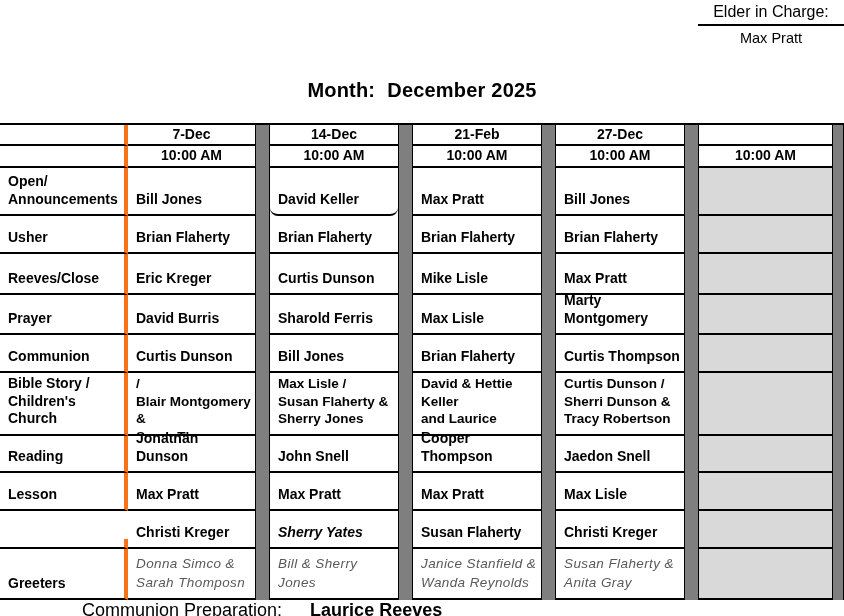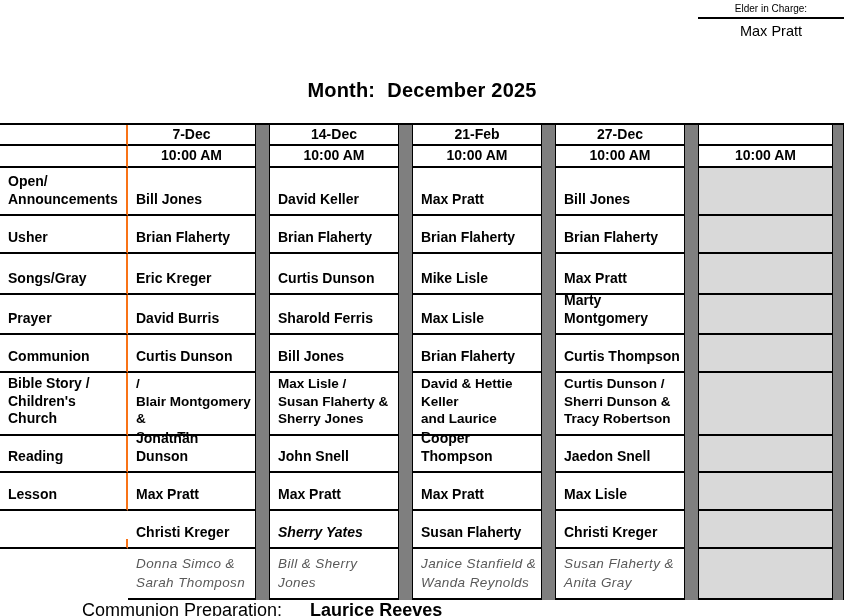--- a/index.html
+++ b/index.html
@@ -2,21 +2,21 @@
 <html style="--sep: #7f7f7f; --empty: #d9d9d9; --hand: #595959;"><head>
 <meta charset="utf-8">
 <style>
   html,body{margin:0;padding:0;}
   body{
     width:844px;height:616px;position:relative;background:#ffffff;
     font-family:"Liberation Sans", sans-serif;color:#000;overflow:hidden;
   }
   
   .elder-block{position:absolute;top:3px;right:0;width:146px;}
-  .elder-label{font-size:10px;text-align:center;padding-bottom:3px;border-bottom:2px solid #000;}
+  .elder-label{font-size:16px;text-align:center;padding-bottom:3px;border-bottom:2px solid #000;}
   .elder-name{font-size:14.5px;text-align:center;padding-top:4px;}
   
   .page-title{position:absolute;top:79px;left:0;width:100%;text-align:center;
     font-size:20px;font-weight:bold;letter-spacing:0.2px;}
   .page-title .gap{display:inline-block;width:12px;}
   
   .schedule-table{
     position:absolute;top:123px;left:0;width:844px;
     display:grid;
     grid-template-columns:128px 127px 15px 128px 15px 128px 15px 128px 15px 133px 12px;
@@ -25,21 +25,21 @@
     box-sizing:border-box;
   }
   .cell{
     box-sizing:border-box;border-bottom:2px solid #000;
     display:flex;flex-direction:column;justify-content:flex-end;
     padding:1px 4px 5px 8px;
     font-weight:bold;font-size:14px;line-height:1.28;white-space:pre-line;
     overflow:hidden;
   }
   .hdr{justify-content:center;text-align:center;padding:0 2px;font-size:14px;}
-  .labelcol{border-right:2px solid #f97316;padding-left:8px;}
+  .labelcol{border-right:4px solid #f97316;padding-left:8px;}
   .sep{box-sizing:border-box;background:var(--sep,#7f7f7f);
     border-left:1px solid #000;border-right:1px solid #000;}
   .empty{background:var(--empty,#d9d9d9);}
   .vcenter{justify-content:center;}
   .small{font-size:13.5px;line-height:1.32;}
   .hand{font-weight:normal;font-style:italic;color:var(--hand,#595959);
     font-size:13.5px;letter-spacing:0.4px;line-height:1.4;}
   
   .footer{position:absolute;top:600px;left:82px;font-size:18px;display:flex;align-items:flex-start;}
   .footer .value{font-weight:bold;margin-left:28px;}
@@ -70,31 +70,31 @@
     <div class="cell hdr" style="grid-area: 1 / 10;"></div>
     <div class="cell hdr labelcol" style="grid-area: 2 / 1;"></div>
     <div class="cell hdr" style="grid-area: 2 / 2;">10:00 AM</div>
     <div class="cell hdr" style="grid-area: 2 / 4;">10:00 AM</div>
     <div class="cell hdr" style="grid-area: 2 / 6;">10:00 AM</div>
     <div class="cell hdr" style="grid-area: 2 / 8;">10:00 AM</div>
     <div class="cell hdr" style="grid-area: 2 / 10;">10:00 AM</div>
     <div class="cell labelcol" style="grid-area: 3 / 1;">Open/
 Announcements</div>
     <div class="cell " style="grid-area: 3 / 2;">Bill Jones</div>
-    <div class="cell " style="grid-area: 3 / 4;">David Keller</div>
+    <div class="cell " style="grid-area: 3 / 4; border-radius: 8px;">David Keller</div>
     <div class="cell " style="grid-area: 3 / 6;">Max Pratt</div>
     <div class="cell " style="grid-area: 3 / 8;">Bill Jones</div>
     <div class="cell  empty" style="grid-area: 3 / 10;"></div>
     <div class="cell labelcol" style="grid-area: 4 / 1;">Usher</div>
     <div class="cell " style="grid-area: 4 / 2;">Brian Flaherty</div>
     <div class="cell " style="grid-area: 4 / 4;">Brian Flaherty</div>
     <div class="cell " style="grid-area: 4 / 6;">Brian Flaherty</div>
     <div class="cell " style="grid-area: 4 / 8;">Brian Flaherty</div>
     <div class="cell  empty" style="grid-area: 4 / 10;"></div>
-    <div class="cell labelcol" style="grid-area: 5 / 1;">Songs/Gray</div>
+    <div class="cell labelcol" style="grid-area: 5 / 1;">Reeves/Close</div>
     <div class="cell " style="grid-area: 5 / 2;">Eric Kreger</div>
     <div class="cell " style="grid-area: 5 / 4;">Curtis Dunson</div>
     <div class="cell " style="grid-area: 5 / 6;">Mike Lisle</div>
     <div class="cell " style="grid-area: 5 / 8;">Max Pratt</div>
     <div class="cell  empty" style="grid-area: 5 / 10;"></div>
     <div class="cell labelcol" style="grid-area: 6 / 1;">Prayer</div>
     <div class="cell " style="grid-area: 6 / 2;">David Burris</div>
     <div class="cell " style="grid-area: 6 / 4;">Sharold Ferris</div>
     <div class="cell " style="grid-area: 6 / 6;">Max Lisle</div>
     <div class="cell " style="grid-area: 6 / 8;">Marty
@@ -132,20 +132,21 @@
     <div class="cell " style="grid-area: 10 / 4;">Max Pratt</div>
     <div class="cell " style="grid-area: 10 / 6;">Max Pratt</div>
     <div class="cell " style="grid-area: 10 / 8;">Max Lisle</div>
     <div class="cell  empty" style="grid-area: 10 / 10;"></div>
     <div class="cell labelcol" style="grid-area: 11 / 1; margin-top: 28px;">A/V</div>
     <div class="cell " style="grid-area: 11 / 2;">Christi Kreger</div>
     <div class="cell " style="grid-area: 11 / 4; font-style: italic;">Sherry Yates</div>
     <div class="cell " style="grid-area: 11 / 6;">Susan Flaherty</div>
     <div class="cell " style="grid-area: 11 / 8;">Christi Kreger</div>
     <div class="cell  empty" style="grid-area: 11 / 10;"></div>
+    <div class="cell labelcol" style="grid-area: 12 / 1;">Greeters</div>
     <div class="cell  hand" style="grid-area: 12 / 2;">Donna Simco &amp;
 Sarah Thomposn</div>
     <div class="cell  hand" style="grid-area: 12 / 4;">Bill &amp; Sherry
 Jones</div>
     <div class="cell  hand" style="grid-area: 12 / 6;">Janice Stanfield &amp;
 Wanda Reynolds</div>
     <div class="cell  hand" style="grid-area: 12 / 8;">Susan Flaherty &amp;
 Anita Gray</div>
     <div class="cell  empty hand" style="grid-area: 12 / 10;"></div>
   </div>

